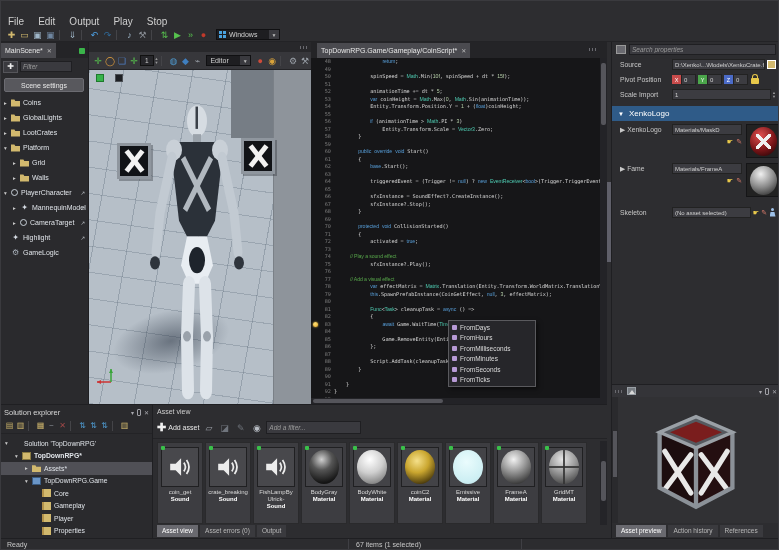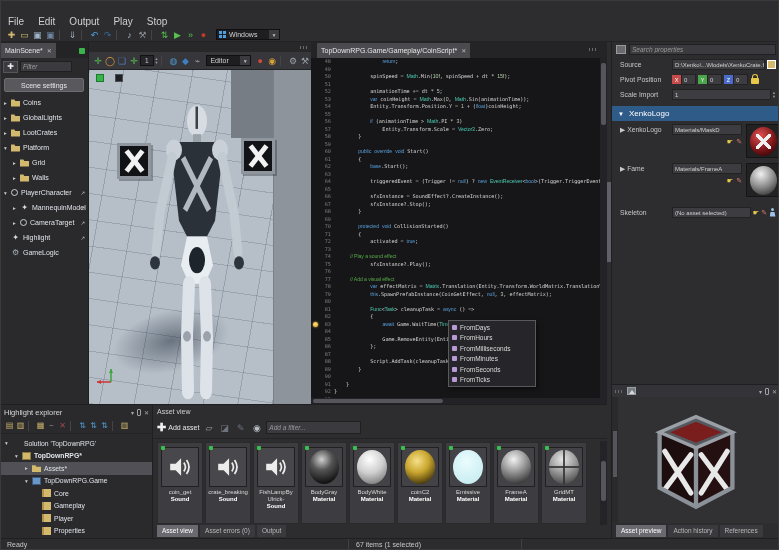--- a/index.html
+++ b/index.html
@@ -758,21 +758,21 @@
 
       <span class="btab active">Asset preview</span>
           <span class="btab">Action history</span>
           <span class="btab">References</span>
         </div>
     </div>
   </div>
 
   <div id="solution-panel" class="abs">
     <div class="panel-header">
-      <span>Highlight explorer</span>
+      <span>Solution explorer</span>
       <span class="ph-icons">
         <span>▾</span>
         <span class="pin"></span>
         <span>✕</span>
       </span>
     </div>
     <div id="sol-toolbar">
 
     <span class="tbi" style="color: rgb(210, 185, 110);">▤</span>
         <span class="tbi" style="color: rgb(210, 185, 110);">▥</span>

